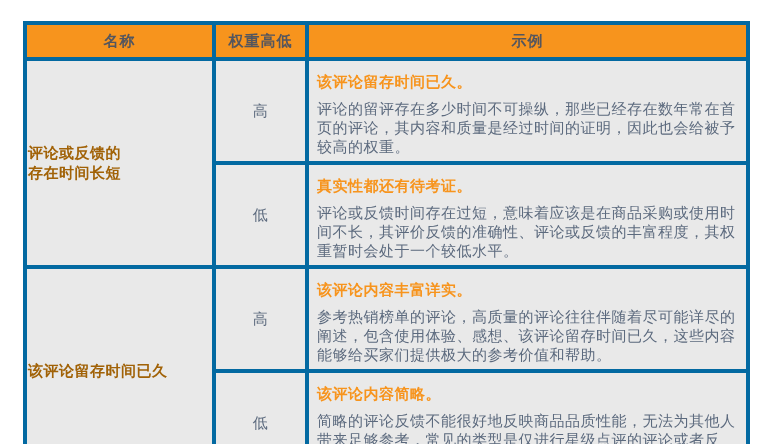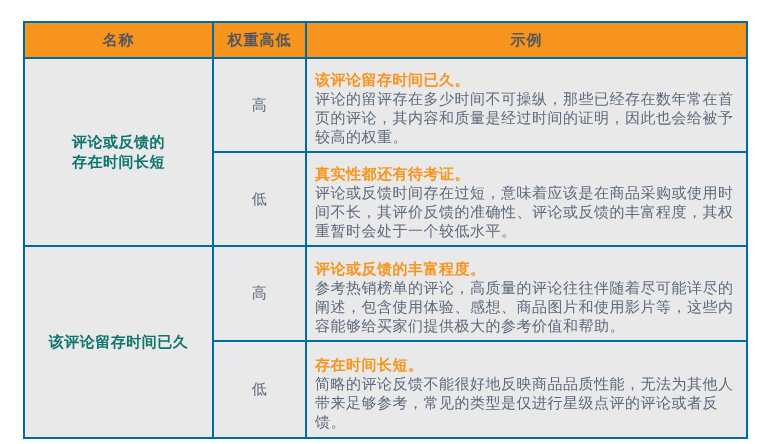--- a/index.html
+++ b/index.html
@@ -15,38 +15,37 @@
     position: absolute;
     left: 23px;
     top: 21px;
     width: 723px;
     height: 404px;
     border-collapse: collapse;
     table-layout: fixed;
     background: #e9e9e9;
   }
   table.weight-table td, table.weight-table th {
-    border: 2px solid #0369a1;
+    border: 4px solid #0369a1;
     box-sizing: border-box;
     overflow: hidden;
   }
   th.hdr {
     background: #f7941d;
     color: #54565e;
     font-size: 15px;
     font-weight: bold;
     letter-spacing: 1px;
     text-align: center;
     vertical-align: middle;
   }
   td.group-label {
-    color: #0f766e;
+    color: #a16207;
     font-size: 15px;
     font-weight: bold;
-    text-align: center;
     vertical-align: middle;
     letter-spacing: 0.5px;
     white-space: pre-line;
     line-height: 20px;
     font-family: Liberation Serif, serif;
   }
   td.weight-cell {
     color: #5c6a7e;
     font-size: 15px;
     text-align: center;
@@ -62,20 +61,21 @@
     color: #5c6a7e;
   }
   .example-title {
     display: block;
     color: #f7941d;
     font-weight: bold;
   }
   .example-body {
     display: block;
     color: #5c6a7e;
+    margin-top: 8px;
   }
 </style>
 </head>
 <body>
 
 <table class="weight-table">
   <colgroup>
     <col style="width:189px">
     <col style="width:93px">
     <col style="width:441px">
@@ -99,25 +99,25 @@
     <td class="weight-cell">低</td>
     <td class="example-cell">
       <span class="example-title">真实性都还有待考证。</span>
       <span class="example-body">评论或反馈时间存在过短，意味着应该是在商品采购或使用时间不长，其评价反馈的准确性、评论或反馈的丰富程度，其权重暂时会处于一个较低水平。</span>
     </td>
   </tr>
   <tr style="height:95px">
     <td class="group-label" rowspan="2">该评论留存时间已久</td>
     <td class="weight-cell">高</td>
     <td class="example-cell">
-      <span class="example-title">评论或反馈的丰富程度。</span>
-      <span class="example-body">参考热销榜单的评论，高质量的评论往往伴随着尽可能详尽的阐述，包含使用体验、感想、商品图片和使用影片等，这些内容能够给买家们提供极大的参考价值和帮助。</span>
+      <span class="example-title">该评论内容丰富详实。</span>
+      <span class="example-body">参考热销榜单的评论，高质量的评论往往伴随着尽可能详尽的阐述，包含使用体验、感想、该评论留存时间已久，这些内容能够给买家们提供极大的参考价值和帮助。</span>
     </td>
   </tr>
   <tr style="height:97px">
     <td class="weight-cell">低</td>
     <td class="example-cell">
-      <span class="example-title">存在时间长短。</span>
+      <span class="example-title">该评论内容简略。</span>
       <span class="example-body">简略的评论反馈不能很好地反映商品品质性能，无法为其他人带来足够参考，常见的类型是仅进行星级点评的评论或者反馈。</span>
     </td>
   </tr>
 </tbody>
   </table>
 
 </body></html>

